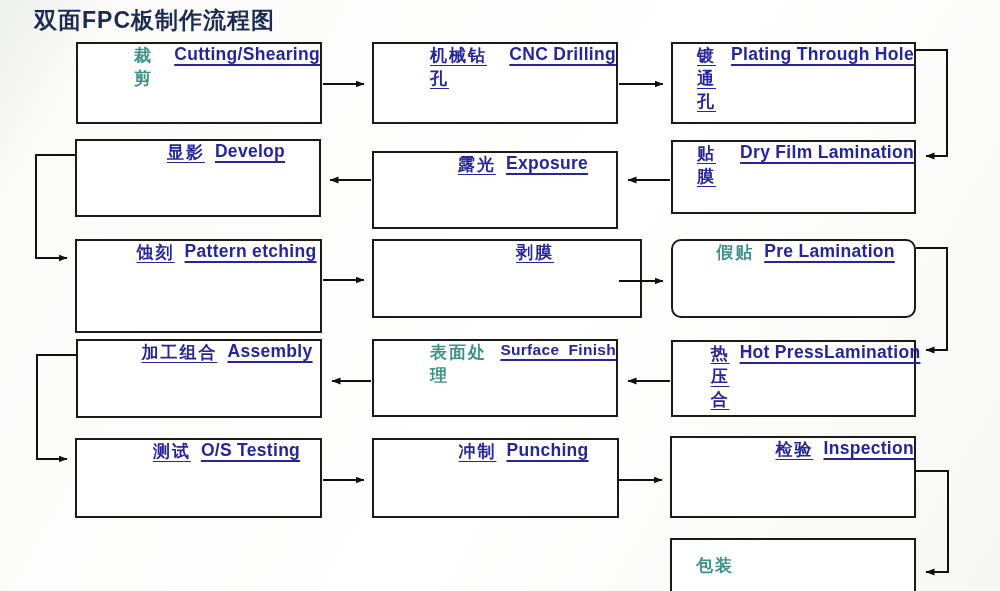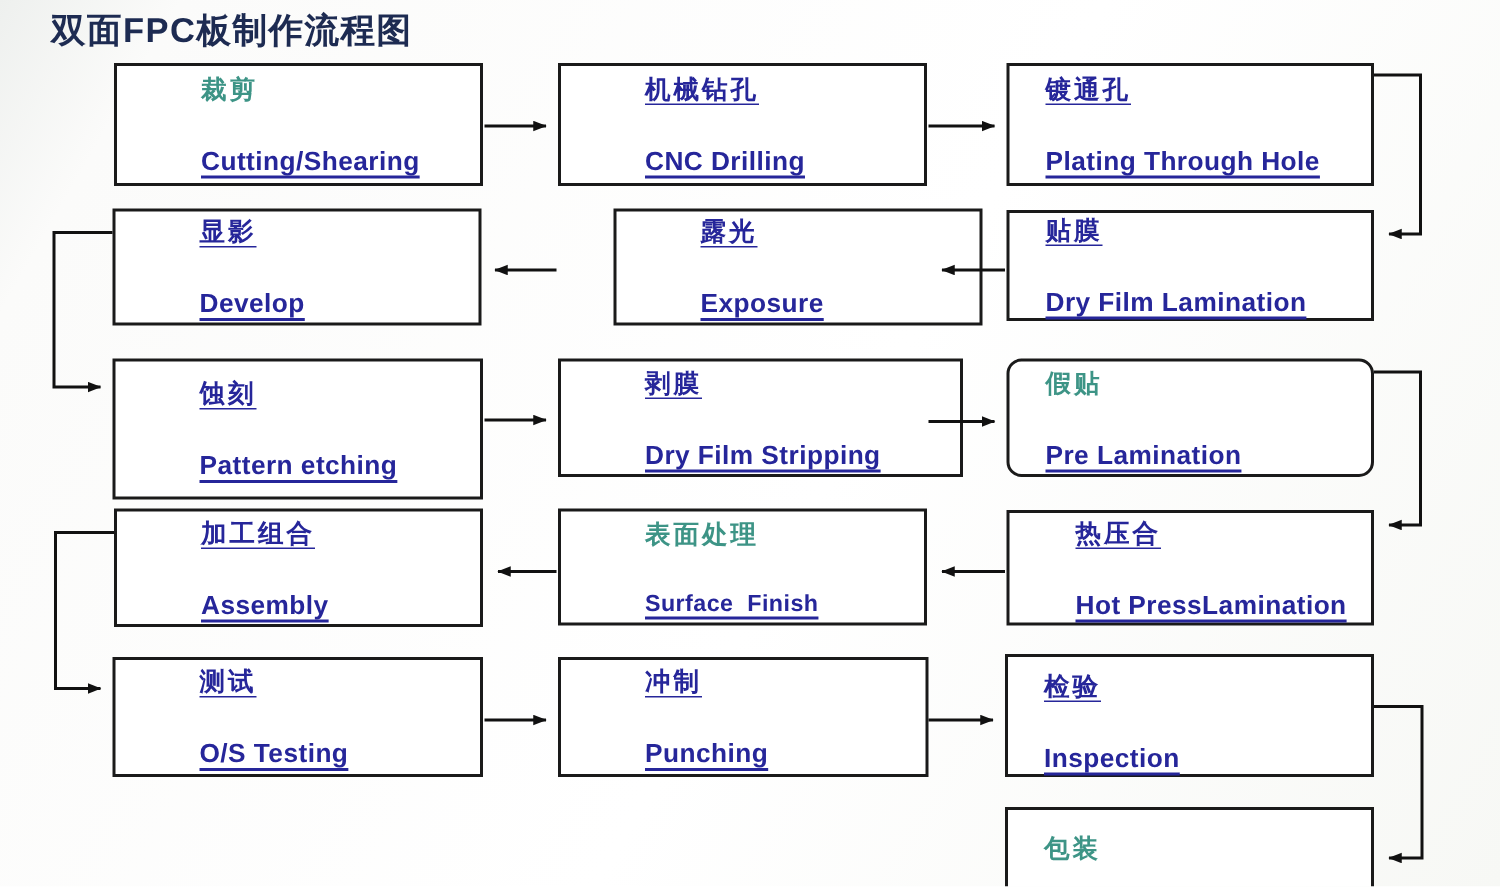--- a/index.html
+++ b/index.html
@@ -14,42 +14,42 @@
     position:relative;width:1000px;height:591px;overflow:hidden;
     background:linear-gradient(120deg,#eef0ee 0%,#fbfbfa 9%,#ffffff 55%,#f7f8f5 100%);
     font-family:"Liberation Sans", sans-serif;
   }
   .title{
     position:absolute;left:34px;top:5px;
     font-size:23px;font-weight:bold;color:var(--title);letter-spacing:1px;
   }
   .pbox{
     position:absolute;background:#ffffff;border:2px solid var(--border);
-    box-sizing:border-box;display:flex;flex-direction:column;
-    justify-content:center;gap:26px;
+    box-sizing:border-box;display:flex;
+    justify-content:center;gap:10px;
   }
   .pad-lg{padding-left:56px;}
   .pad-sm{padding-left:24px;}
   .zh{
     font-size:17px;font-weight:bold;color:var(--navy);letter-spacing:2px;
     text-decoration:underline;text-underline-offset:4px;text-decoration-thickness:1px;
     align-self:flex-start;
   }
   .zh.teal{color:var(--teal);text-decoration:none;}
   .en{
     font-size:17.5px;font-weight:bold;color:var(--navy);letter-spacing:.3px;
     text-decoration:underline;text-underline-offset:4px;text-decoration-thickness:1.5px;
     align-self:flex-start;white-space:pre;
   }
   
   .b0 {left:76px; top:42px; width:246px;height:82px;}
   .b1 {left:372px;top:42px; width:246px;height:82px;}
   .b2 {left:671px;top:42px; width:245px;height:82px;}
   .b3 {left:75px; top:139px;width:246px;height:78px;}
-  .b4 {left:372px;top:139px;width:246px;height:78px;margin-left:37px;}
+  .b4 {left:372px;top:151px;width:246px;height:78px;}
   .b5 {left:671px;top:140px;width:245px;height:74px;}
   .b6 {left:75px; top:239px;width:247px;height:94px;}
   .b7 {left:372px;top:239px;width:270px;height:79px;}
   .b8 {left:671px;top:239px;width:245px;height:79px;border-radius:10px;}
   .b9 {left:76px; top:339px;width:246px;height:79px;}
   .b10{left:372px;top:339px;width:246px;height:78px;}
   .b11{left:671px;top:340px;width:245px;height:77px;padding-left:44px;}
   .b12{left:75px; top:438px;width:247px;height:80px;}
   .b13{left:372px;top:438px;width:247px;height:80px;}
   .b14{left:670px;top:436px;width:246px;height:82px;justify-content:flex-end;}
@@ -89,21 +89,20 @@
     <div class="zh">贴膜</div>
     <div class="en">Dry Film Lamination</div>
   </div>
 
   <div class="pbox b6 pad-lg">
     <div class="zh">蚀刻</div>
     <div class="en">Pattern etching</div>
   </div>
   <div class="pbox b7 pad-lg">
     <div class="zh">剥膜</div>
-    <div class="en">Dry Film Stripping</div>
   </div>
   <div class="pbox b8 pad-sm">
     <div class="zh teal">假贴</div>
     <div class="en">Pre Lamination</div>
   </div>
 
   <div class="pbox b9 pad-lg">
     <div class="zh">加工组合</div>
     <div class="en">Assembly</div>
   </div>

